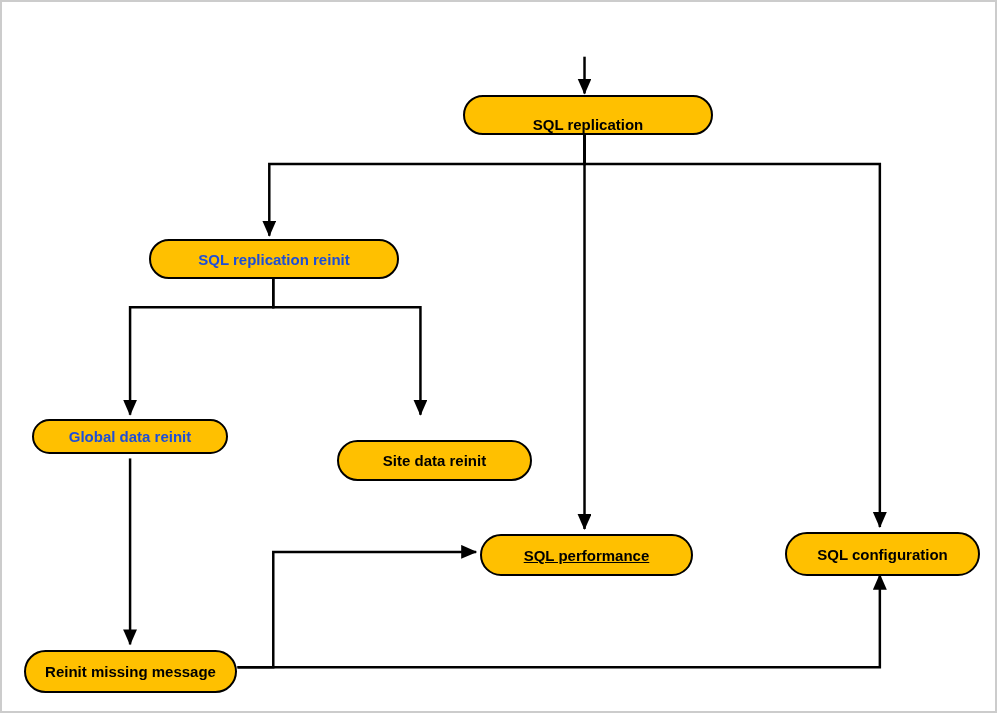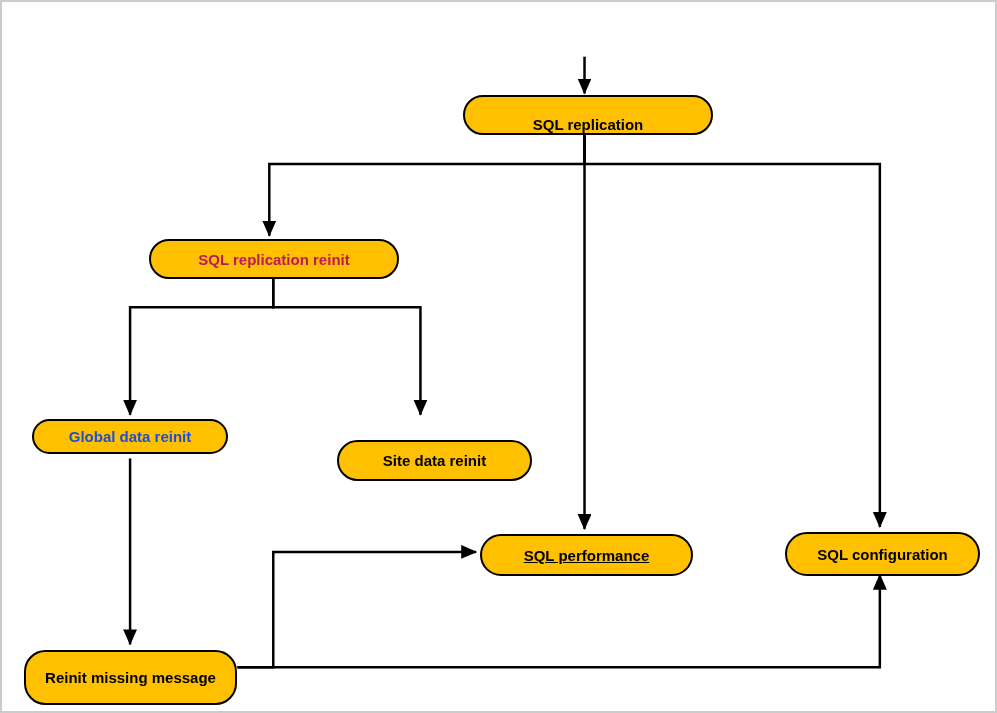--- a/index.html
+++ b/index.html
@@ -57,32 +57,32 @@
       <polyline points="272,277 272,307 128,307 128,415" fill="none" stroke="#000000" stroke-width="2.5" marker-end="url(#arrowhead)"></polyline>
       <polyline points="272,277 272,307 420,307 420,415" fill="none" stroke="#000000" stroke-width="2.5" marker-end="url(#arrowhead)"></polyline>
       <polyline points="128,459 128,646" fill="none" stroke="#000000" stroke-width="2.5" marker-end="url(#arrowhead)"></polyline>
       <polyline points="236,669 272,669 272,553 476,553" fill="none" stroke="#000000" stroke-width="2.5" marker-end="url(#arrowhead)"></polyline>
       <polyline points="236,669 882,669 882,576" fill="none" stroke="#000000" stroke-width="2.5" marker-end="url(#arrowhead)"></polyline>
     </svg>
 
   <div class="node" style="left: 461px; top: 93px; width: 250px; height: 40px; background: rgb(255, 192, 0); border-color: rgb(0, 0, 0); border-radius: 20px; color: rgb(0, 0, 0); align-items: flex-end;">
     <span>SQL replication</span>
   </div>
-  <div class="node" style="left: 147px; top: 237px; width: 250px; height: 40px; background: rgb(255, 192, 0); border-color: rgb(0, 0, 0); border-radius: 20px; color: #be185d;">
+  <div class="node" style="left: 147px; top: 237px; width: 250px; height: 40px; background: rgb(255, 192, 0); border-color: rgb(0, 0, 0); border-radius: 20px; color: #1d4ed8;">
     <span>SQL replication reinit</span>
   </div>
   <div class="node" style="left: 30px; top: 417px; width: 196px; height: 35px; background: rgb(255, 192, 0); border-color: rgb(0, 0, 0); border-radius: 20.5px; color: #1d4ed8;">
     <span>Global data reinit</span>
   </div>
   <div class="node" style="left: 335px; top: 417px; width: 195px; height: 41px; background: rgb(255, 192, 0); border-color: rgb(0, 0, 0); border-radius: 20.5px; color: rgb(0, 0, 0); margin-top: 21px;">
     <span>Site data reinit</span>
   </div>
   <div class="node" style="left: 478px; top: 532px; width: 213px; height: 42px; background: rgb(255, 192, 0); border-color: rgb(0, 0, 0); border-radius: 21px; color: rgb(0, 0, 0); text-decoration: underline;">
     <span>SQL performance</span>
   </div>
   <div class="node" style="left: 783px; top: 530px; width: 195px; height: 44px; background: rgb(255, 192, 0); border-color: rgb(0, 0, 0); border-radius: 22px; color: rgb(0, 0, 0);">
     <span>SQL configuration</span>
   </div>
-  <div class="node" style="left: 22px; top: 648px; width: 213px; height: 55px; background: rgb(255, 192, 0); border-color: rgb(0, 0, 0); border-radius: 21.5px; color: rgb(0, 0, 0); align-items: center;">
+  <div class="node" style="left: 22px; top: 648px; width: 213px; height: 43px; background: rgb(255, 192, 0); border-color: rgb(0, 0, 0); border-radius: 21.5px; color: rgb(0, 0, 0); align-items: center;">
     <span>Reinit missing message</span>
   </div>
 
 </div>
 
 </body></html>

